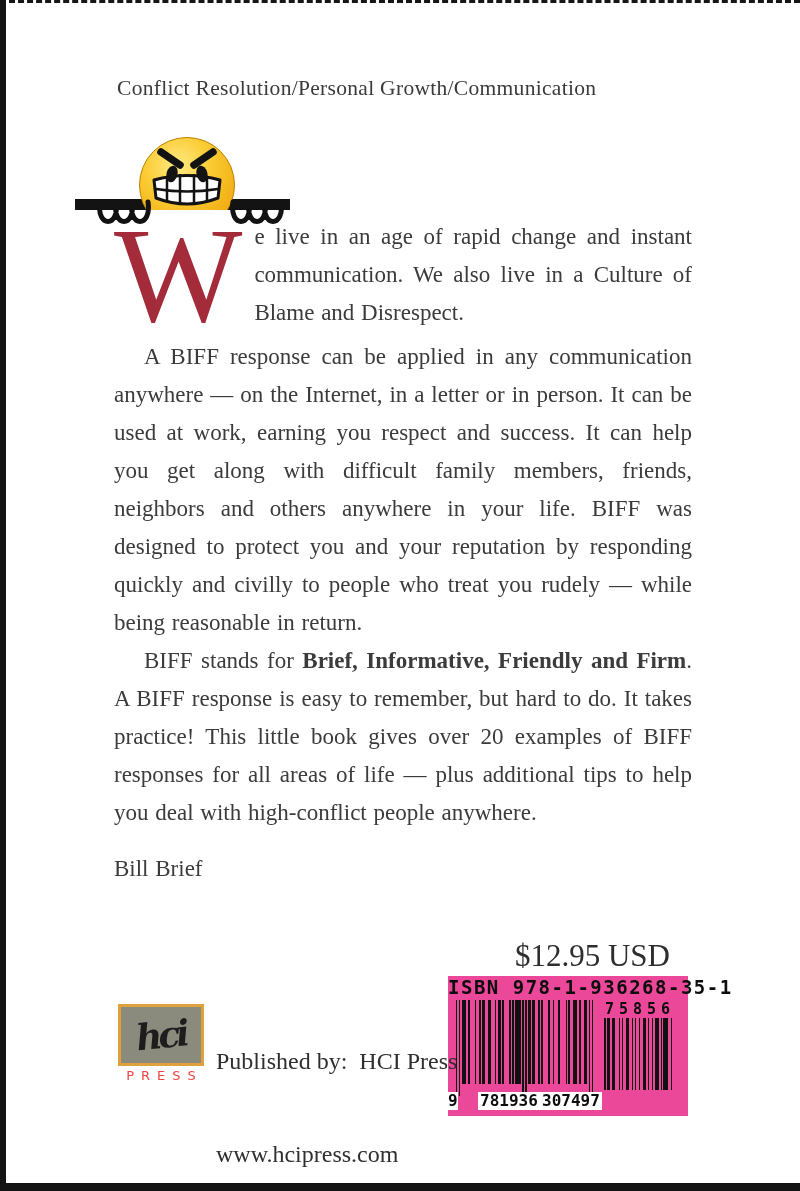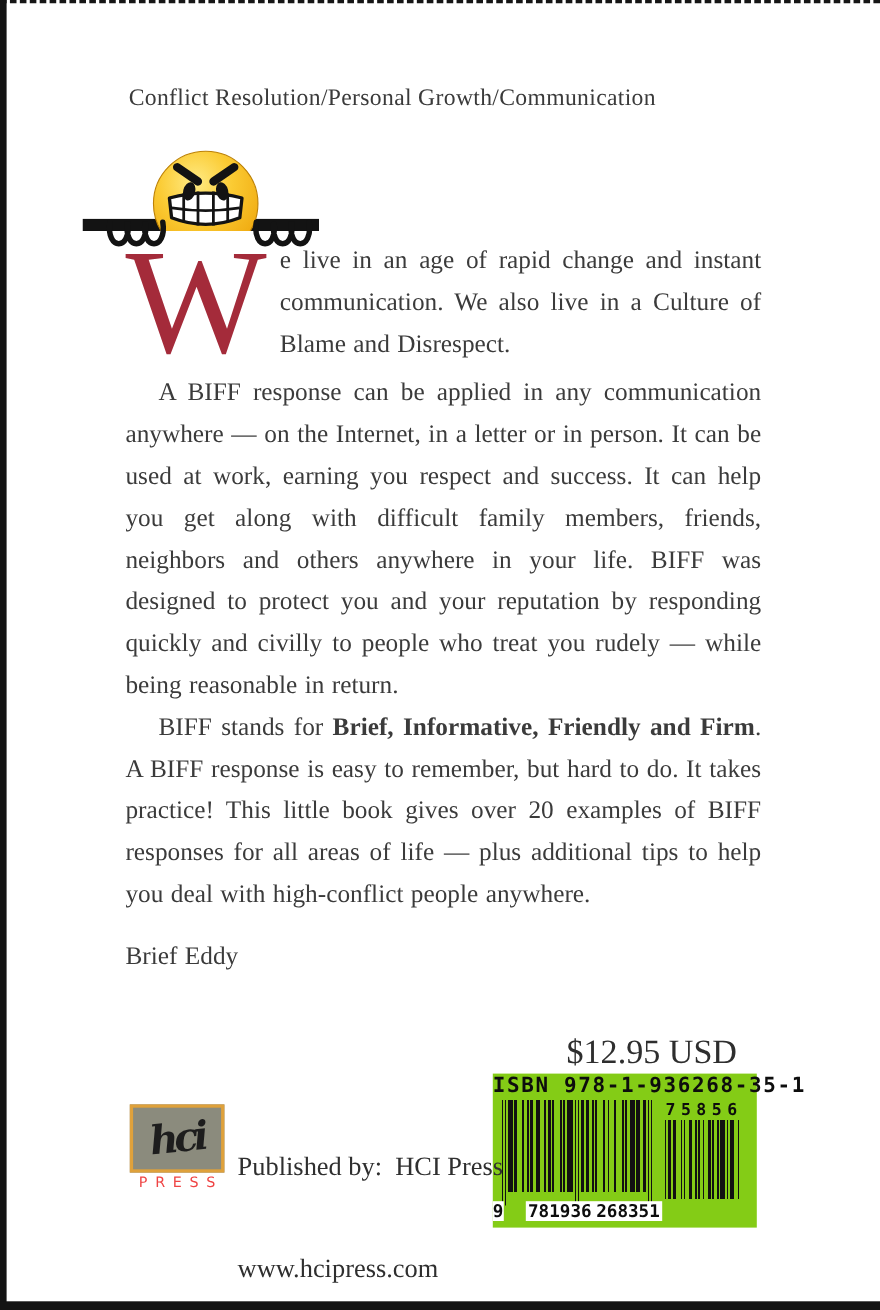--- a/index.html
+++ b/index.html
@@ -31,21 +31,21 @@
   p.para-stands{text-indent:30px;}
   .tagline-block{margin-top:18px;}
   .tagline-block p{text-align:left;}
 
   .price{
     position:absolute;left:448px;top:938px;width:222px;text-align:right;
     font-size:31px;color:#2e2e2e;
   }
 
   
-  .barcode-block{position:absolute;left:448px;top:976px;width:240px;height:140px;background:#84cc16;}
+  .barcode-block{position:absolute;left:448px;top:976px;width:240px;height:140px;background:#ec4899;}
   .isbn-label{
     font-family:"DejaVu Sans Mono",monospace;font-weight:bold;font-size:19px;
     letter-spacing:1.5px;color:#0d0d0d;white-space:nowrap;
   }
   .ean13{position:absolute;left:0;top:24px;width:160px;height:120px;}
   .ean13 svg{position:absolute;left:8px;top:0;width:137px;height:96px;fill:#111;shape-rendering:crispEdges;}
   .ean13 .digit{
     position:absolute;top:92px;font-family:"DejaVu Sans Mono",monospace;font-weight:bold;
     font-size:16px;color:#0d0d0d;background:#fff;line-height:18px;
   }
@@ -118,21 +118,21 @@
 
     <path d="M25 74 c-4 26 20 26 16 0 c-4 26 20 26 16 0 c-4 26 20 26 16 0" fill="none" stroke="#131313" stroke-width="5" stroke-linecap="round"></path>
     <path d="M158 74 c-4 26 20 26 16 0 c-4 26 20 26 16 0 c-4 26 20 26 16 0" fill="none" stroke="#131313" stroke-width="5" stroke-linecap="round"></path>
   </svg>
 
   <div class="bodytext">
     <p class="para-intro"><span class="dropcap">W</span><span>e live in an age of rapid change and instant communication. We also live in a Culture of Blame and Disrespect.</span></p>
     <p class="para-apply">A BIFF response can be applied in any communication anywhere — on the Internet, in a letter or in person. It can be used at work, earning you respect and success. It can help you get along with difficult family members, friends, neighbors and others anywhere in your life. BIFF was designed to protect you and your reputation by responding quickly and civilly to people who treat you rudely — while being reasonable in return.</p>
     <p class="para-stands"><span>BIFF stands for </span><b>Brief, Informative, Friendly and Firm</b><span>. A BIFF response is easy to remember, but hard to do. It takes practice! This little book gives over 20 examples of BIFF responses for all areas of life — plus additional tips to help you deal with high-conflict people anywhere.</span></p>
     <div class="tagline-block">
-      <p>Brief Eddy</p>
+      <p>Bill Brief</p>
     </div>
   </div>
 
   <div class="price">$12.95 USD</div>
 
   <div class="barcode-block">
     <div class="isbn-label">ISBN 978-1-936268-35-1</div>
     <div class="ean13">
       <svg id="ean13-svg" viewBox="0 0 95 96" preserveAspectRatio="none">
           <rect x="0" y="0" width="1" height="96"></rect>
@@ -176,21 +176,21 @@
           <rect x="83" y="0" width="1" height="84"></rect>
           <rect x="85" y="0" width="1" height="84"></rect>
           <rect x="86" y="0" width="1" height="84"></rect>
           <rect x="89" y="0" width="1" height="84"></rect>
           <rect x="90" y="0" width="1" height="84"></rect>
           <rect x="92" y="0" width="1" height="96"></rect>
           <rect x="94" y="0" width="1" height="96"></rect>
         </svg>
       <span class="digit d-lead">9</span>
       <span class="digit d-g1">781936</span>
-      <span class="digit d-g2">268351</span>
+      <span class="digit d-g2">307497</span>
     </div>
     <div class="ean5">
       <span class="supp-num">75856</span>
       <svg id="ean5-svg" viewBox="0 0 48 72" preserveAspectRatio="none">
           <rect x="1" y="0" width="1" height="72"></rect>
           <rect x="3" y="0" width="1" height="72"></rect>
           <rect x="4" y="0" width="1" height="72"></rect>
           <rect x="6" y="0" width="1" height="72"></rect>
           <rect x="7" y="0" width="1" height="72"></rect>
           <rect x="11" y="0" width="1" height="72"></rect>

